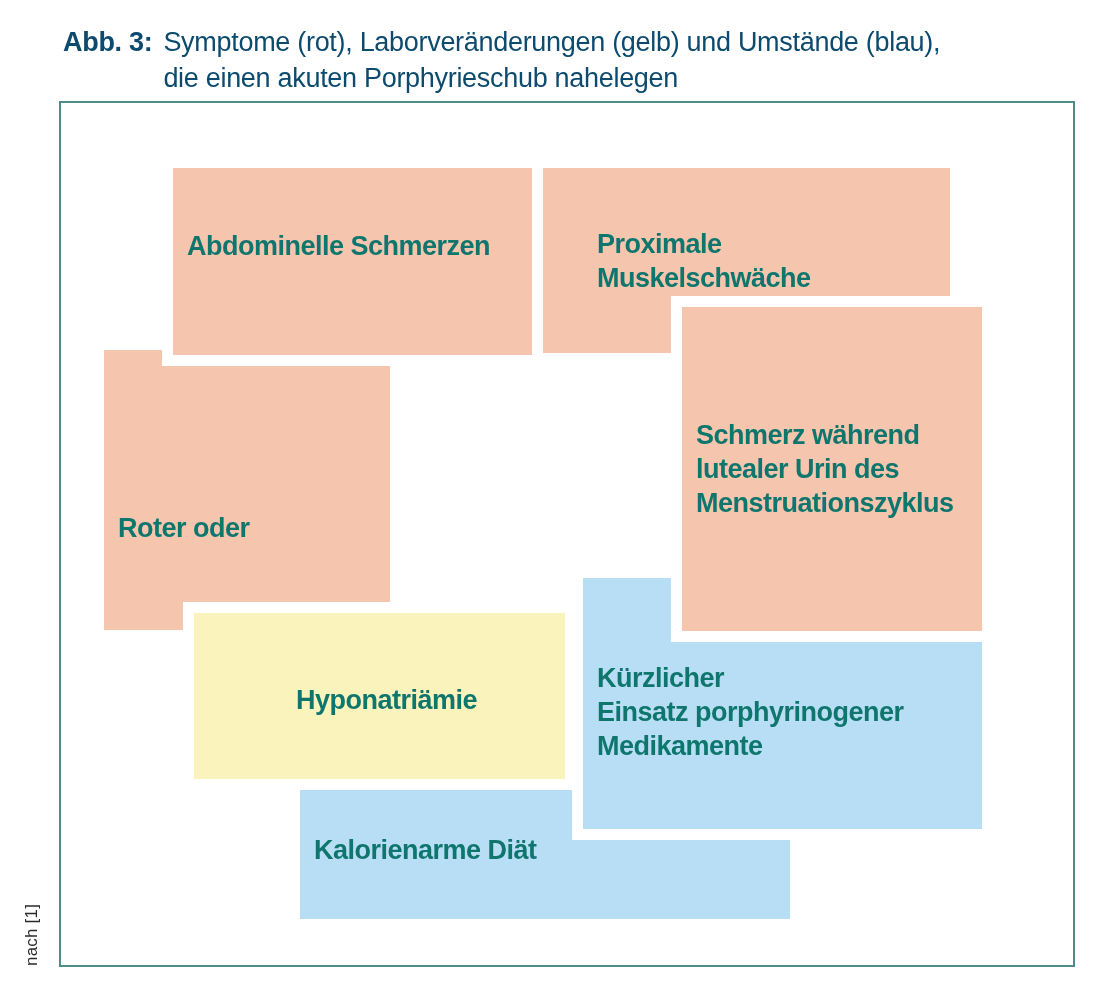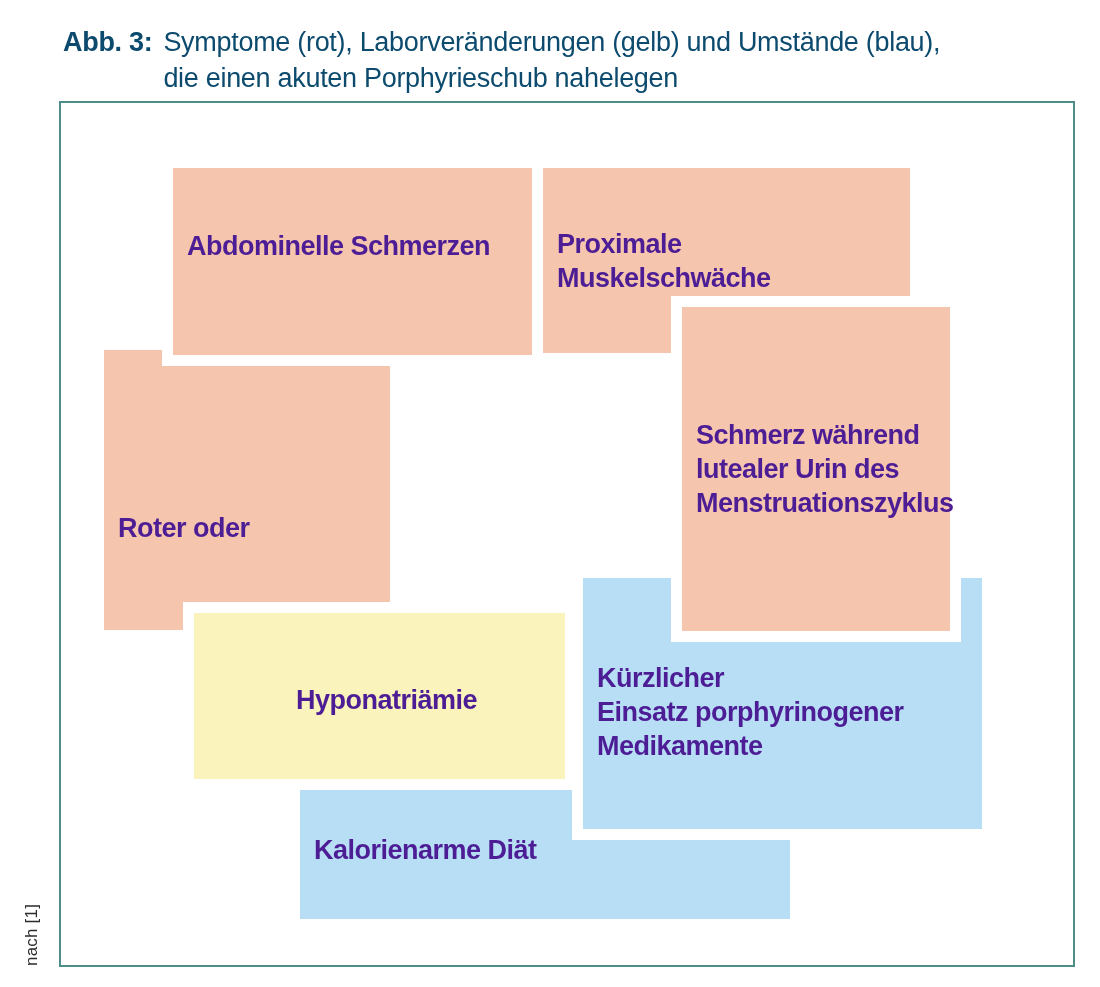--- a/index.html
+++ b/index.html
@@ -19,31 +19,31 @@
     position:absolute;left:59px;top:101px;width:1016px;height:866px;
     border:2px solid #4e8d89;background:#ffffff;box-sizing:border-box;
   }
   
   .box{
     position:absolute;display:flex;flex-direction:column;justify-content:center;
     box-shadow:0 0 0 11px #ffffff;
   }
   .box-text{
     padding-left:14px;font-weight:bold;font-size:27px;line-height:34px;
-    letter-spacing:-0.5px;color:#4c1d95;
+    letter-spacing:-0.5px;color:#0f766e;
   }
   .box-text div{white-space:nowrap;}
   .box-roter        {left:104px;top:350px;width:286px;height:280px;z-index:1;}
   .box-kalorienarme {left:300px;top:780px;width:490px;height:139px;z-index:1;}
   .box-abdominelle  {left:173px;top:168px;width:363px;height:187px;z-index:2;}
   .box-hypertonie   {left:395px;top:330px;width:275px;height:290px;z-index:3;}
   .box-hyponatriaemie{left:194px;top:613px;width:371px;height:166px;z-index:3;text-align:center;}
   .box-proximale    {left:543px;top:168px;width:367px;height:185px;z-index:4;}
   .box-kuerzlicher  {left:583px;top:578px;width:399px;height:251px;z-index:5;}
-  .box-schmerz      {left:682px;top:307px;width:268px;height:324px;z-index:6;}
+  .box-schmerz      {left:682px;top:307px;width:300px;height:324px;z-index:6;}
   
   .box-roter         .box-text{transform:translateY(38px);}
   .box-abdominelle   .box-text{transform:translateY(-16px);}
   .box-hypertonie    .box-text{transform:translateY(-13px);}
   .box-kuerzlicher   .box-text{transform:translateY(8px);}
   .box-hyponatriaemie .box-text{transform:translateY(4px);}
   
   .source-note{
     position:absolute;left:22px;top:966px;transform:rotate(-90deg);
     transform-origin:0 0;font-size:17px;color:#2b2b2b;white-space:nowrap;
@@ -83,21 +83,21 @@
     </div>
   </div>
 
 
   <div class="box box-hyponatriaemie" style="background: rgb(250, 244, 188); color: rgb(26, 26, 26);">
     <div class="box-text">
       <div>Hyponatriämie</div>
     </div>
   </div>
 
-  <div class="box box-proximale" style="background: rgb(246, 197, 173); color: rgb(26, 26, 26);">
+  <div class="box box-proximale" style="background: rgb(246, 197, 173); color: rgb(26, 26, 26); padding-left: 40px;">
     <div class="box-text">
       <div>Proximale</div>
       <div>Muskelschwäche</div>
     </div>
   </div>
 
   <div class="box box-kuerzlicher" style="background: rgb(184, 222, 245); color: rgb(26, 26, 26);">
     <div class="box-text">
       <div>Kürzlicher</div>
       <div>Einsatz porphyrinogener</div>

